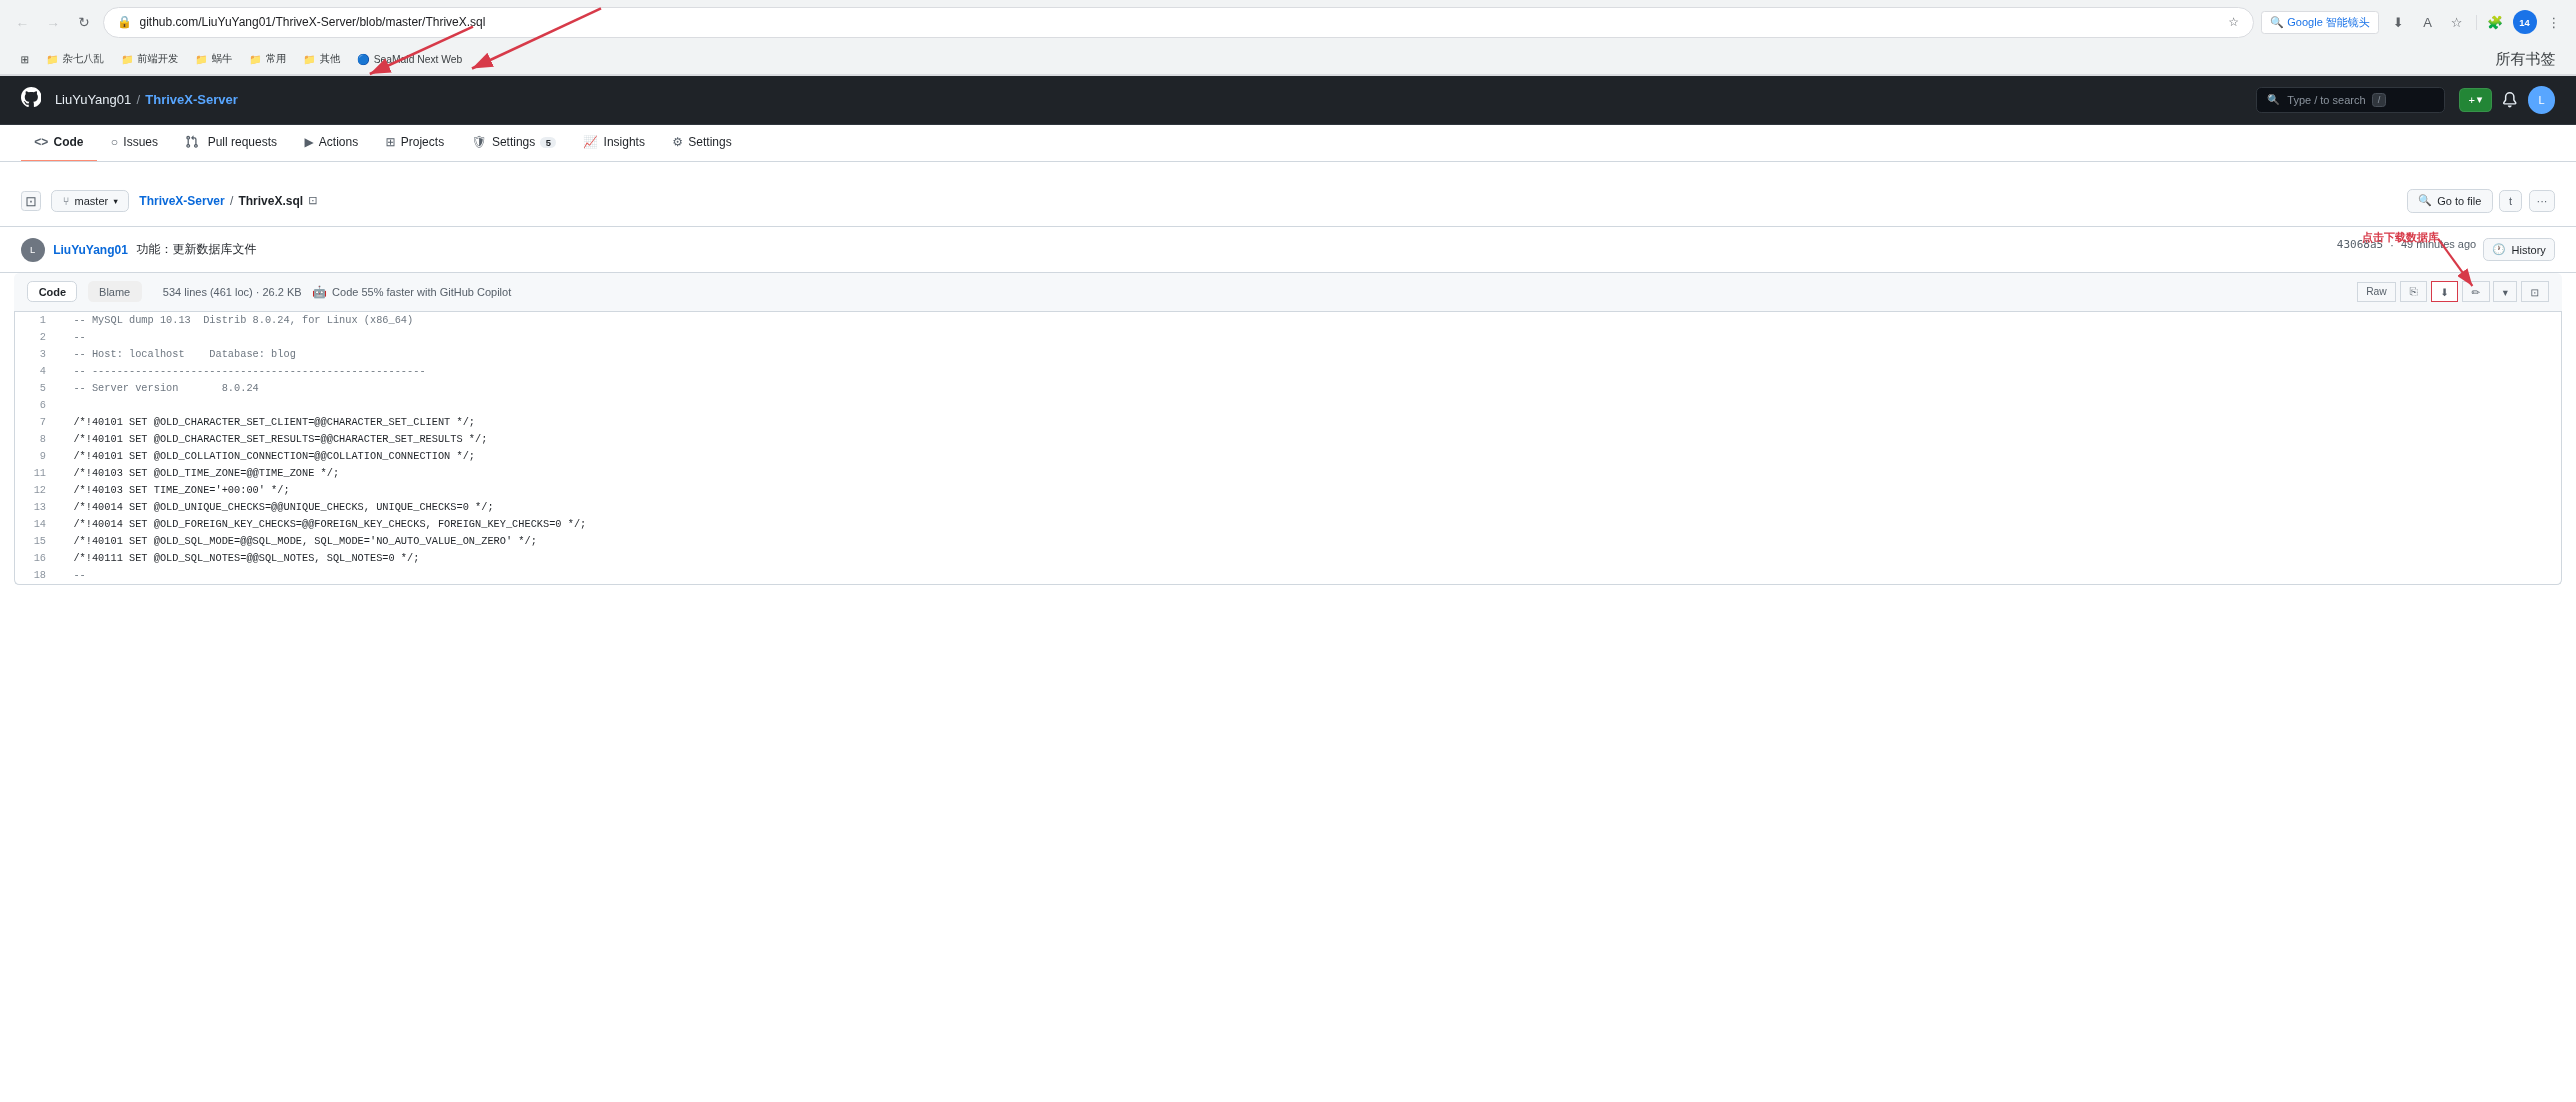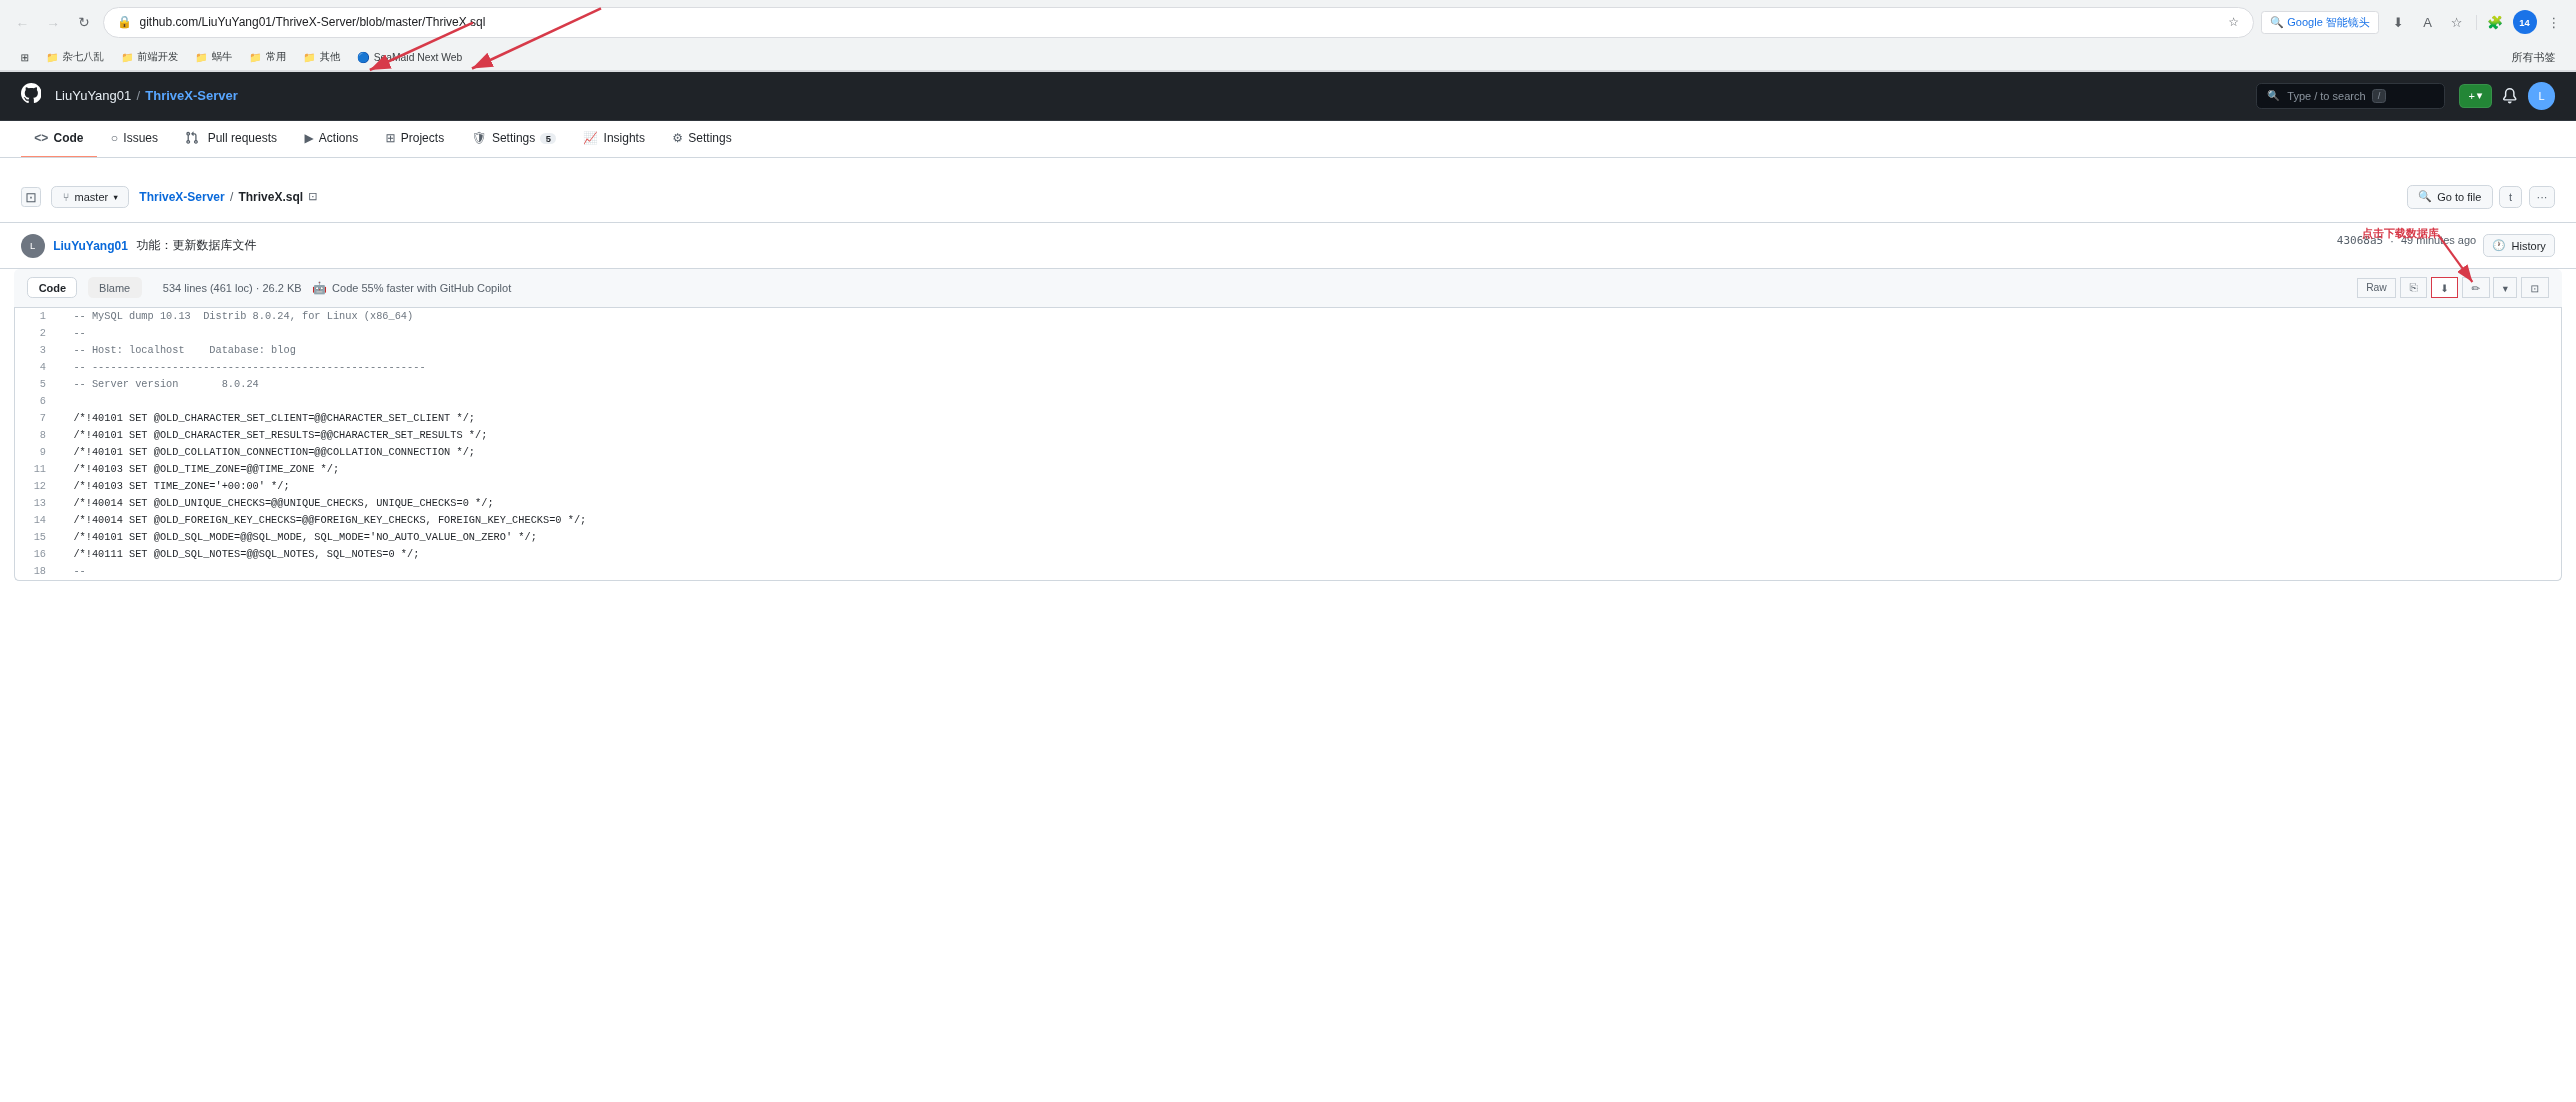--- a/index.html
+++ b/index.html
@@ -14,21 +14,21 @@
     .browser-url { flex: 1; font-size: 12px; color: #202124; }
     .browser-search-icon { color: #5f6368; font-size: 12px; }
     .google-lens-btn { display: flex; align-items: center; gap: 3.4px; background: #fff; border: 0.9px solid #dadce0; border-radius: 3.4px; padding: 3.4px 8.6px; font-size: 11px; color: #1a73e8; cursor: pointer; }
     .browser-actions { display: flex; align-items: center; gap: 5.2px; }
     .browser-action-btn { width: 24px; height: 24px; border-radius: 50%; border: none; background: transparent; cursor: pointer; display: flex; align-items: center; justify-content: center; color: #5f6368; font-size: 13px; }
 
     
     .bookmarks-bar { display: flex; align-items: center; padding: 3.4px 13.7px; gap: 3.4px; border-bottom: 0.9px solid #dadce0; }
     .bookmark-item { display: flex; align-items: center; gap: 3.4px; padding: 1.7px 6.9px; border-radius: 3.4px; font-size: 10.3px; color: #3c4043; cursor: pointer; white-space: nowrap; }
     .bookmark-icon { font-size: 10.3px; }
-    .all-bookmarks { margin-left: auto; font-size: 11px; color: #3c4043; cursor: pointer; padding: 1.7px 6.9px; border-radius: 3.4px; font-family: Liberation Serif, serif; }
+    .all-bookmarks { margin-left: auto; font-size: 15px; color: #3c4043; cursor: pointer; padding: 1.7px 6.9px; border-radius: 3.4px; font-family: Liberation Serif, serif; }
 
     
     .github-page { min-height: calc(100vh - 77px); }
 
     
     .gh-header { background: #1f2328; padding: 10.3px 20.6px; display: flex; align-items: center; gap: 13.7px; border-bottom: 0.9px solid #30363d; }
     .gh-logo { color: white; font-size: 20.6px; cursor: pointer; }
     .gh-user-repo { color: #e6edf3; font-size: 13px; display: flex; align-items: center; gap: 5.2px; }
     .gh-separator { color: #8b949e; }
     .gh-repo-link { color: #58a6ff; cursor: pointer; font-weight: 600; font-size: 13px; }

